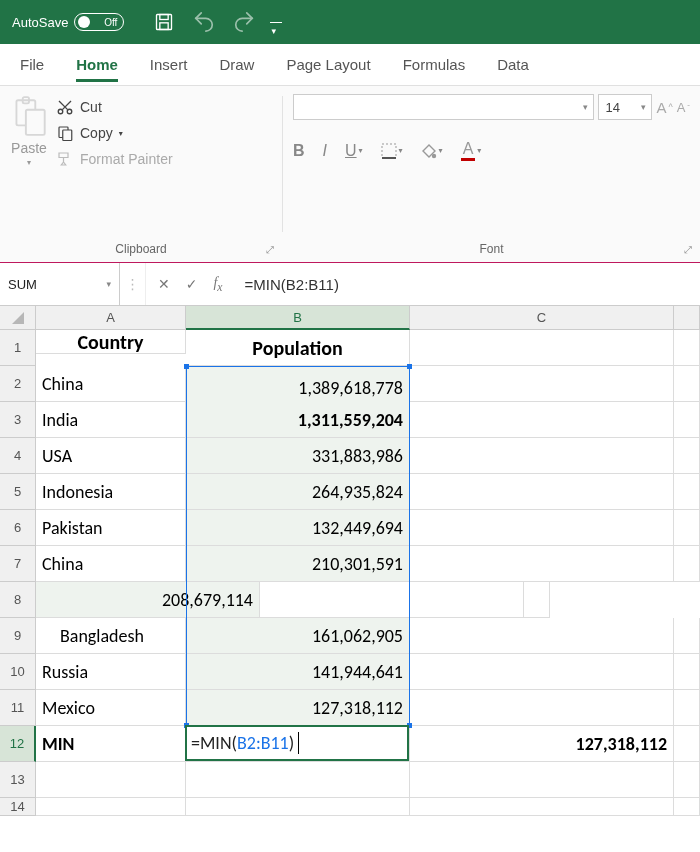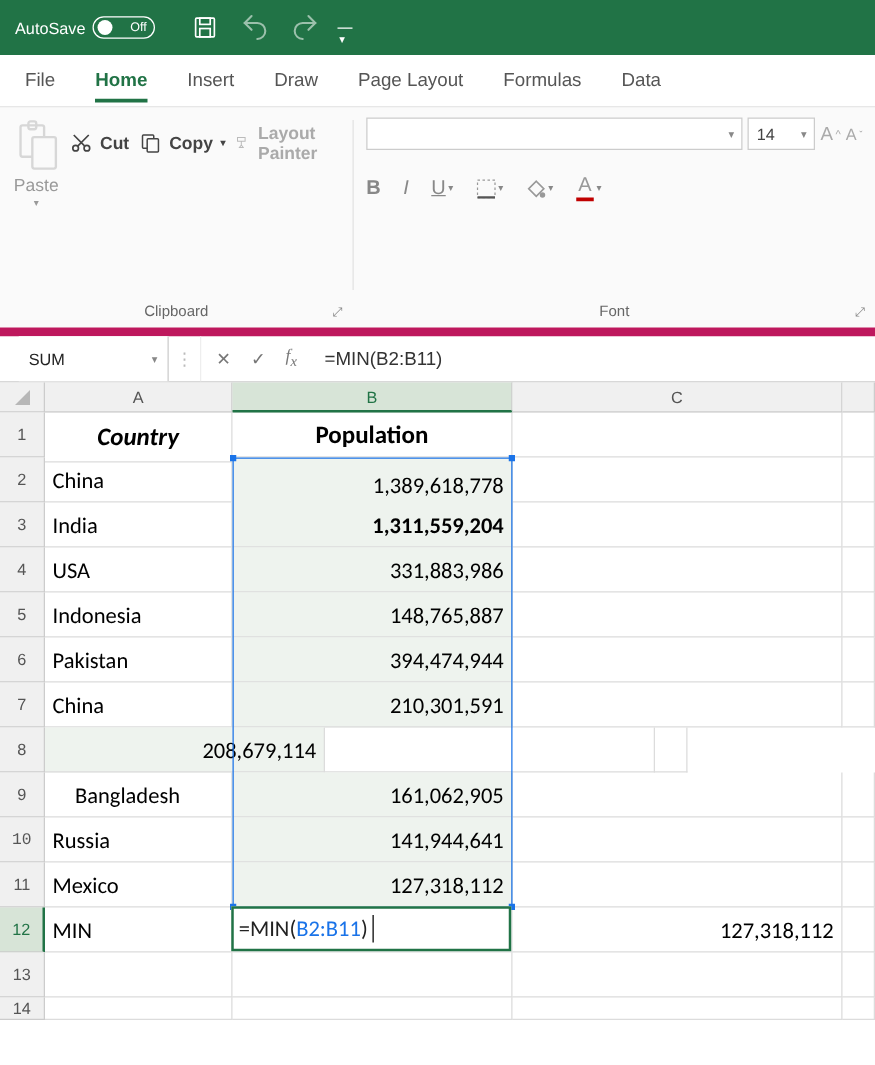--- a/index.html
+++ b/index.html
@@ -21,55 +21,55 @@
   .tab.active { color: #217346; font-weight: 600; }
   .tab.active::after { content:""; position:absolute; bottom:-1px; left:0; right:0; height:3px; background:#217346; }
 
   
   .ribbon { height: 176px; background: #fafafa; display: flex; }
   .ribbon-group { border-right: none; padding: 8px 10px 0 10px; display: flex; flex-direction: column; position: relative; }
   .ribbon-group .footer { font-size: 12px; color: #666; text-align: center; padding: 6px 0; border-top: 0; }
   .rg-body { flex: 1; display: flex; align-items: flex-start; gap: 8px; }
   .paste-col { display:flex; flex-direction:column; align-items:center; gap:2px; color:#999; }
   .paste-col svg { opacity:0.55; }
-  .clip-col { display:flex; flex-direction:row; gap:8px; padding-top:4px;font-weight:bold; }
+  .clip-col { display:flex; flex-direction:column; gap:8px; padding-top:4px; }
   .clip-item { display:flex; align-items:center; gap:6px; color:#444; font-size:14px; cursor:pointer; }
   .clip-item.dim { color:#aaa; }
   
   .font-box { display:flex; align-items:center; gap:4px; }
   .combo { height:26px; border:1px solid #ccc; background:#fff; display:flex; align-items:center; padding:0 6px; font-size:13px; color:#444; }
   .combo .caret { margin-left:auto; font-size:9px; color:#888; }
   .font-row { display:flex; gap:18px; margin-top:20px; align-items:center; color:#888; font-size:16px; }
   .fmt-btn { cursor:pointer; display:flex; align-items:center; gap:2px; }
   .mini-caret { font-size:8px; vertical-align:middle; }
   .rg-launcher { position:absolute; bottom:6px; right:8px; font-size:10px; color:#888; cursor:pointer; }
   .rg-divider { width:1px; background:#e2e2e2; margin:10px 0 30px 0; }
   
   
-  .fbar { height: 44px; display:flex; align-items:stretch; border-bottom:1px solid #ccc; border-top:7px solid #be185d;padding-left:15px; }
+  .fbar { height: 44px; display:flex; align-items:stretch; border-bottom:1px solid #ccc; border-top:1px solid #be185d; }
   .namebox { width:120px; border-right:1px solid #ccc; display:flex; align-items:center; padding:0 8px; font-size:13px; position:relative; background:#fff; }
   .namebox .caret { margin-left:auto; font-size:9px; color:#888; }
   .fb-handle { width:26px; display:flex; align-items:center; justify-content:center; color:#bbb; border-right:1px solid #eee; }
   .fb-btns { display:flex; align-items:center; gap:16px; padding:0 12px; color:#777; }
   .fb-btns span { cursor:pointer; }
   .fx { font-style:italic; font-family: "Times New Roman", serif; cursor:default; }
   .fb-input { flex:1; display:flex; align-items:center; padding:0 10px; font-size:15px; color:#333; }
   
   
   .grid { position:relative; }
   .corner { width:36px; height:24px; background:#f0f0f0; border-right:1px solid #ccc; border-bottom:1px solid #ccc; display:flex; align-items:center; justify-content:center; }
   .corner svg { fill:#b7b7b7; }
   .colhdrs { display:flex; height:24px; }
   .colhdr { background:#f0f0f0; border-right:1px solid #ccc; border-bottom:1px solid #ccc; display:flex; align-items:center; justify-content:center; font-size:13px; color:#555; }
   .colhdr.active { background:#d7e4d7; color:#217346; border-bottom:2px solid #217346; }
   .row { display:flex; }
   .rowhdr { width:36px; background:#f0f0f0; border-right:1px solid #ccc; border-bottom:1px solid #ccc; display:flex; align-items:center; justify-content:center; font-size:13px; color:#555; }
   .rowhdr.active { background:#d7e4d7; color:#217346; border-right:2px solid #217346; }
   .cell { border-right:1px solid #dcdcdc; border-bottom:1px solid #dcdcdc; padding:0 6px; display:flex; align-items:center; font-size:18px; font-family: Calibri, Arial, sans-serif; color:#000; }
-  .cell.bold { font-weight:400; }
+  .cell.bold { font-weight:700; }
   .cell.hdr { font-weight:700; font-size:20px; justify-content:center; }
   .cell.num { justify-content:flex-end; }
   .cell.sel { background:#eef3ee; }
   .overlay-range { position:absolute; border:1px solid #1a73e8; pointer-events:none; }
   .overlay-range .hnd { position:absolute; width:5px; height:5px; background:#1a73e8; }
   .overlay-active { position:absolute; border:2px solid #217346; pointer-events:none; background:#fff; }
   .overlay-active .txt { position:absolute; left:4px; top:50%; transform:translateY(-50%); font-size:18px; font-family:Calibri,Arial,sans-serif; }
   .arg { color:#1a73e8; }
   .cursor { border-right:1px solid #000; animation: blink 1s steps(1) infinite; }
   @keyframes blink { 50% { border-color:transparent; } }
@@ -152,21 +152,21 @@
               <rect x="4" y="4" width="12" height="14" rx="1"></rect>
               <rect x="9" y="8" width="12" height="14" rx="1" fill="#fafafa"></rect>
             </svg>
           <span>Copy</span>
           <span class="mini-caret">▾</span>
         </div>
         <div class="clip-item dim">
           <svg width="18" height="18" viewBox="0 0 24 24" fill="none" stroke="#bbb" stroke-width="1.6">
               <path d="M4 4h12v6H4zM10 10v6l-3 4h6l-3-4"></path>
             </svg>
-          <span>Layout Painter</span>
+          <span>Format Painter</span>
         </div>
       </div>
     </div>
     <div class="footer">Clipboard</div>
     <span class="rg-launcher">⤢</span>
   </div>
   <div class="rg-divider"></div>
   <div class="ribbon-group" style="flex:1;">
     <div class="rg-body" style="flex-direction:column; gap:0; width:100%;">
       <div class="font-box" style="width:100%;">
@@ -242,21 +242,21 @@
     </div>
     <div class="colhdr wA">A</div>
     <div class="colhdr wB active">B</div>
     <div class="colhdr wC">C</div>
     <div class="colhdr wD"></div>
   </div>
 
   <div id="rows">
       <div class="row h-row">
         <div class="rowhdr" style="height: 36px;">1</div>
-        <div class="cell wA hdr bold" style="height: 40px; font-style: italic;">Country</div>
+        <div class="cell wA hdr bold" style="height: 24px;">Country</div>
         <div class="cell wB hdr bold" style="height: 36px;">Population</div>
         <div class="cell wC bold" style="height: 36px;"></div>
         <div class="cell wD" style="height: 36px;"></div>
       </div>
       <div class="row h-row">
         <div class="rowhdr" style="height: 36px;">2</div>
         <div class="cell wA" style="height: 36px;">China</div>
         <div class="cell wB num sel" style="height: 44px;">1,389,618,778</div>
         <div class="cell wC" style="height: 36px;"></div>
         <div class="cell wD" style="height: 36px;"></div>
@@ -271,28 +271,28 @@
       <div class="row h-row">
         <div class="rowhdr" style="height: 36px;">4</div>
         <div class="cell wA" style="height: 36px;">USA</div>
         <div class="cell wB num sel" style="height: 36px;">331,883,986</div>
         <div class="cell wC" style="height: 36px;"></div>
         <div class="cell wD" style="height: 36px;"></div>
       </div>
       <div class="row h-row">
         <div class="rowhdr" style="height: 36px;">5</div>
         <div class="cell wA" style="height: 36px;">Indonesia</div>
-        <div class="cell wB num sel" style="height: 36px;">148,765,887</div>
+        <div class="cell wB num sel" style="height: 36px;">264,935,824</div>
         <div class="cell wC" style="height: 36px;"></div>
         <div class="cell wD" style="height: 36px;"></div>
       </div>
       <div class="row h-row">
         <div class="rowhdr" style="height: 36px;">6</div>
         <div class="cell wA" style="height: 36px;">Pakistan</div>
-        <div class="cell wB num sel" style="height: 36px;">394,474,944</div>
+        <div class="cell wB num sel" style="height: 36px;">132,449,694</div>
         <div class="cell wC" style="height: 36px;"></div>
         <div class="cell wD" style="height: 36px;"></div>
       </div>
       <div class="row h-row">
         <div class="rowhdr" style="height: 36px;">7</div>
         <div class="cell wA" style="height: 36px;">China</div>
         <div class="cell wB num sel" style="height: 36px;">210,301,591</div>
         <div class="cell wC" style="height: 36px;"></div>
         <div class="cell wD" style="height: 36px;"></div>
       </div>
@@ -303,21 +303,21 @@
         <div class="cell wD" style="height: 36px;"></div>
       </div>
       <div class="row h-row">
         <div class="rowhdr" style="height: 36px;">9</div>
         <div class="cell wA" style="height: 36px; padding-left: 24px;">Bangladesh</div>
         <div class="cell wB num sel" style="height: 36px;">161,062,905</div>
         <div class="cell wC" style="height: 36px;"></div>
         <div class="cell wD" style="height: 36px;"></div>
       </div>
       <div class="row h-row">
-        <div class="rowhdr" style="height: 36px; font-family: Liberation Mono, monospace;">10</div>
+        <div class="rowhdr" style="height: 36px;">10</div>
         <div class="cell wA" style="height: 36px;">Russia</div>
         <div class="cell wB num sel" style="height: 36px;">141,944,641</div>
         <div class="cell wC" style="height: 36px;"></div>
         <div class="cell wD" style="height: 36px;"></div>
       </div>
       <div class="row h-row">
         <div class="rowhdr" style="height: 36px;">11</div>
         <div class="cell wA" style="height: 36px;">Mexico</div>
         <div class="cell wB num sel" style="height: 36px;">127,318,112</div>
         <div class="cell wC" style="height: 36px;"></div>

